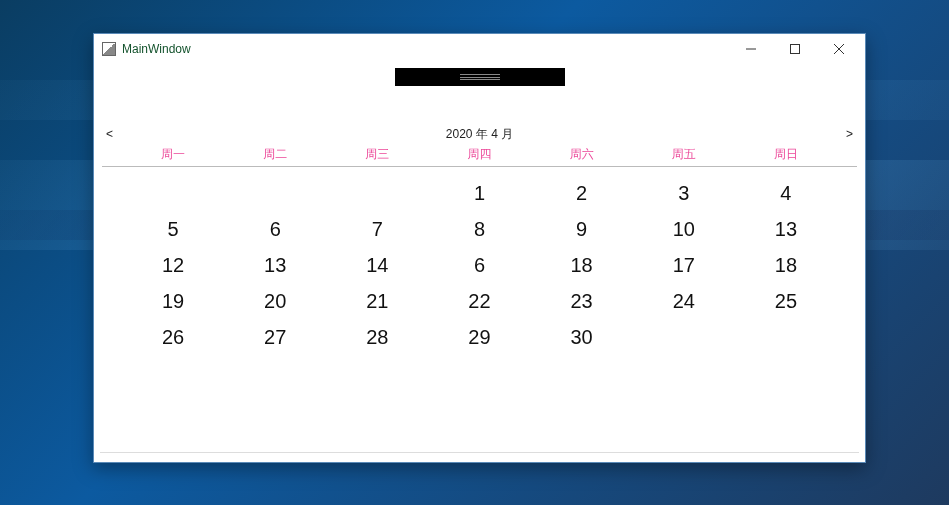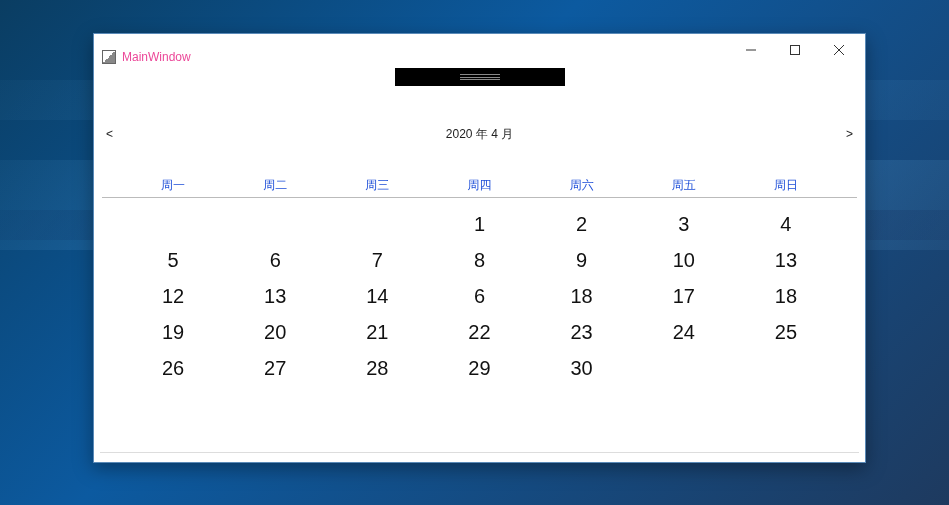--- a/index.html
+++ b/index.html
@@ -25,24 +25,24 @@
       height: 430px;
       background: #ffffff;
       border: 1px solid #5a8ab8;
       box-shadow: 0 6px 18px rgba(0,0,0,0.35);
       display: flex;
       flex-direction: column;
     }
     .titlebar {
       height: 30px;
       display: flex;
-      align-items: flex-end;
+      align-items: center;
       padding: 0 4px 0 8px;
       font-size: 12px;
-      color: #ec4899;
+      color: #14532d;
       background: #ffffff;
     }
     .titlebar .app-icon {
       width: 14px; height: 14px; margin-right: 6px;
       border: 1px solid #666; background: linear-gradient(135deg,#fff 50%,#888 50%);
     }
     .titlebar .title { flex: 0 0 auto; }
     .titlebar .spacer { flex: 1; }
     .win-btn {
       width: 44px; height: 28px;
@@ -92,22 +92,21 @@
     }
     .nav-prev { position: absolute; left: 0; padding: 0 4px; cursor: default; }
     .nav-next { position: absolute; right: 0; padding: 0 4px; cursor: default; }
     .month-label { margin: 12px auto; }
 
     .day-headers {
       display: grid;
       grid-template-columns: 20px repeat(7, 1fr) 20px;
       border-bottom: 1px solid #bbb;
       font-size: 12px;
-      color: #1d4ed8;
-      margin-top: 31px;
+      color: #ec4899;
     }
     .day-headers .spacer-col {}
     .dh {
       text-align: center;
       padding: 2px 0 3px 0;
     }
 
     .days-grid {
       display: grid;
       grid-template-columns: 20px repeat(7, 1fr) 20px;

